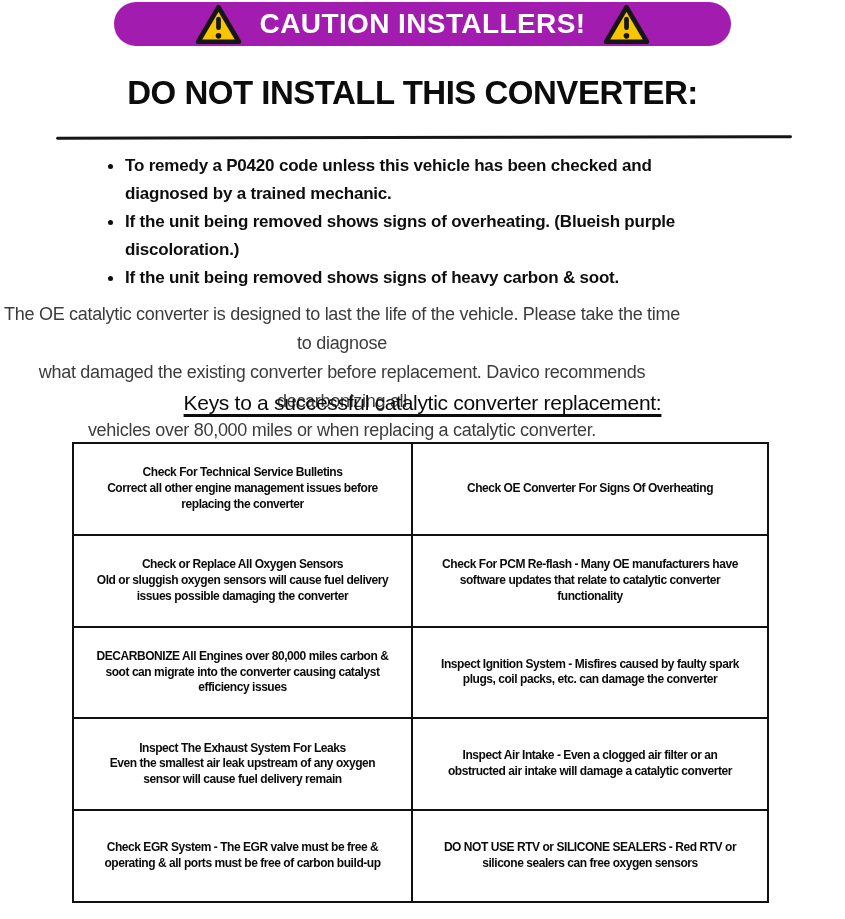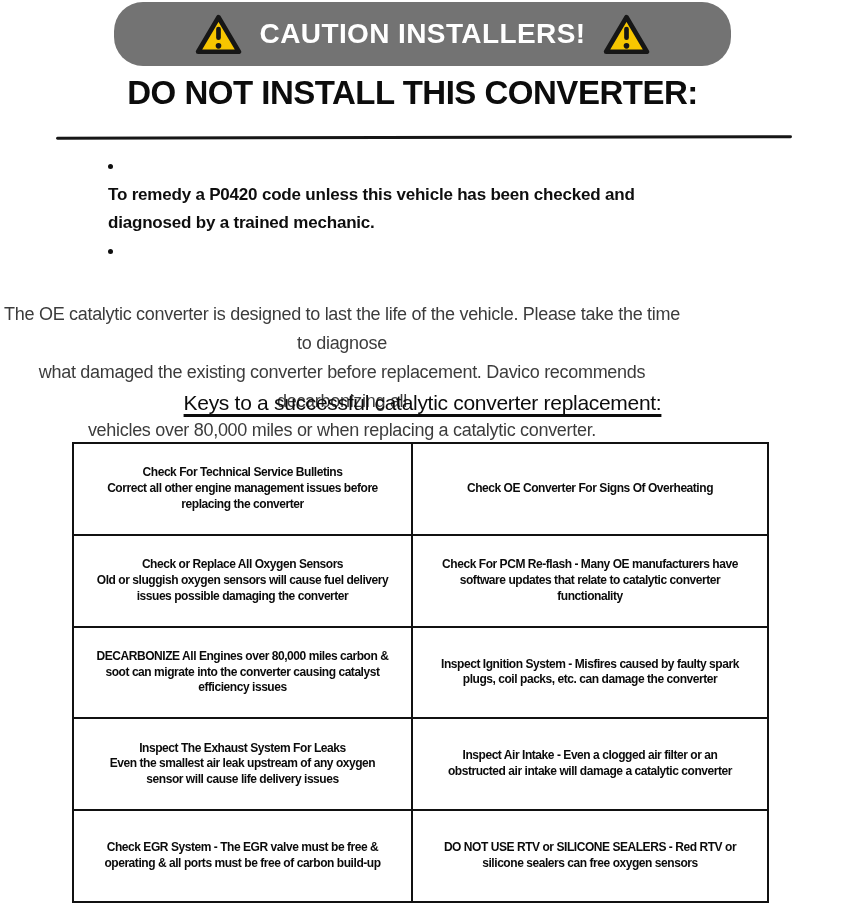--- a/index.html
+++ b/index.html
@@ -9,22 +9,22 @@
     background: #ffffff;
     font-family: "Liberation Sans", "DejaVu Sans", sans-serif;
     overflow: hidden;
   }
   .pre { white-space: pre-line; }
 
   
   .banner {
     position: absolute;
     left: 114px; top: 2px;
-    width: 617px; height: 64px;
-    background: #737373;
+    width: 617px; height: 44px;
+    background: #a21caf;
     display: flex;
     align-items: center;
     justify-content: center;
     gap: 18px;
     border-radius: 29px;
   }
   .banner-label {
     color: #ffffff;
     font-size: 28px;
     font-weight: 800;
@@ -58,21 +58,20 @@
   .bullets {
     position: absolute;
     top: 152px; left: 108px;
     width: 660px;
     list-style: none;
   }
   .bullets li {
     display: flex;
     align-items: flex-start;
     gap: 12px;
-    flex-direction: column;
   }
   .bullet-dot {
     width: 5px; height: 5px;
     border-radius: 50%;
     background: #0e0e0e;
     margin-top: 12px;
     flex-shrink: 0;
   }
   .bullet-text {
     font-size: 17px;
@@ -162,20 +161,26 @@
 <div class="divider"></div>
 
 <ul class="bullets">
   <li>
     <span class="bullet-dot"></span>
     <span class="bullet-text pre">To remedy a P0420 code unless this vehicle has been checked and
 diagnosed by a trained mechanic.</span>
   </li>
   <li>
     <span class="bullet-dot"></span>
+    <span class="bullet-text pre">If the unit being removed shows signs of overheating. (Blueish purple
+discoloration.)</span>
+  </li>
+  <li>
+    <span class="bullet-dot"></span>
+    <span class="bullet-text pre">If the unit being removed shows signs of heavy carbon &amp; soot.</span>
   </li>
 </ul>
 
 <p class="intro pre">The OE catalytic converter is designed to last the life of the vehicle. Please take the time to diagnose
 what damaged the existing converter before replacement. Davico recommends decarbonizing all
 vehicles over 80,000 miles or when replacing a catalytic converter.</p>
 
 <h2 class="keys-heading">Keys to a successful catalytic converter replacement:</h2>
 
 <table class="keys-table">
@@ -201,21 +206,21 @@
     <tr>
       <td>DECARBONIZE All Engines over 80,000 miles carbon &amp;
 soot can migrate into the converter causing catalyst
 efficiency issues</td>
       <td>Inspect Ignition System - Misfires caused by faulty spark
 plugs, coil packs, etc. can damage the converter</td>
     </tr>
     <tr>
       <td>Inspect The Exhaust System For Leaks
 Even the smallest air leak upstream of any oxygen
-sensor will cause life delivery issues</td>
+sensor will cause fuel delivery remain</td>
       <td>Inspect Air Intake - Even a clogged air filter or an
 obstructed air intake will damage a catalytic converter</td>
     </tr>
     <tr>
       <td>Check EGR System - The EGR valve must be free &amp;
 operating &amp; all ports must be free of carbon build-up</td>
       <td>DO NOT USE RTV or SILICONE SEALERS - Red RTV or
 silicone sealers can free oxygen sensors</td>
     </tr>
   </tbody>

